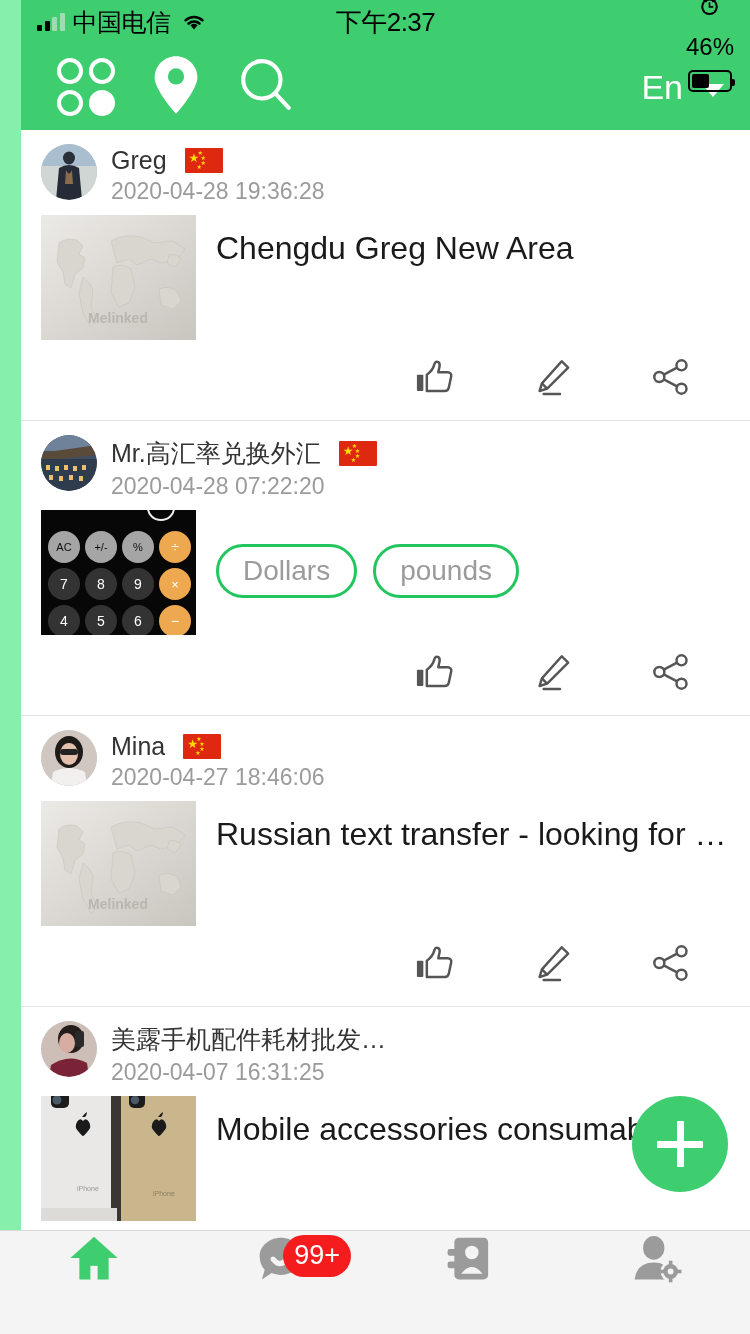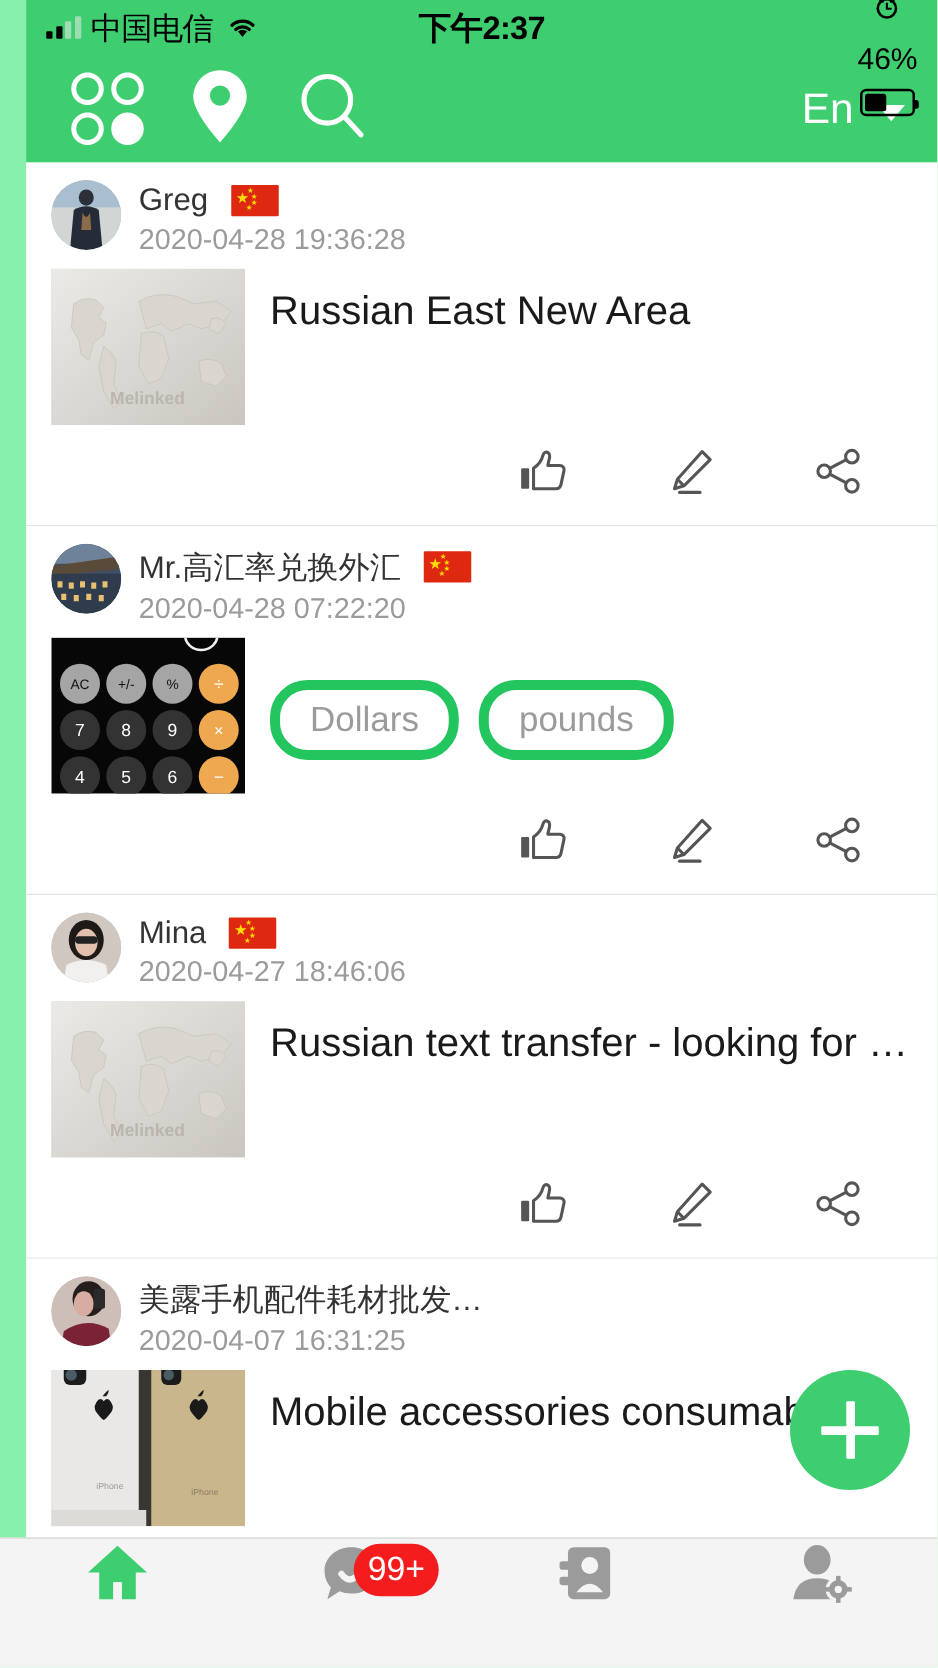--- a/index.html
+++ b/index.html
@@ -21,21 +21,21 @@
   .signal-bars { display: flex; align-items: flex-end; gap: 2.5px; height: 18px; }
   .signal-bars i { display: block; width: 5px; background: #000; border-radius: 1px; }
   .signal-bars i:nth-child(1) { height: 6px; }
   .signal-bars i:nth-child(2) { height: 10px; }
   .signal-bars i:nth-child(3) { height: 14px; background: #9fdcb3; }
   .signal-bars i:nth-child(4) { height: 18px; background: #9fdcb3; }
   .carrier { font-size: 25px; letter-spacing: -0.5px; font-weight: 400; }
   .wifi-icon { width: 26px; height: 20px; position: relative; margin-left: 2px; }
   .status-center {
     position: absolute; left: 0; right: 0; text-align: center;
-    font-size: 26px; font-weight: 700; letter-spacing: -0.5px;
+    font-size: 26px; font-weight: 400; letter-spacing: -0.5px;
     pointer-events: none;
   }
   .status-right {
     margin-left: auto; display: flex; align-items: center; gap: 9px;
     font-size: 24px; font-weight: 400; position: relative; z-index: 2; flex-direction: column;
   }
   .battery {
     width: 44px; height: 22px; border: 2.5px solid #000; border-radius: 5px;
     position: relative; display: flex; align-items: center; padding: 2px;
   }
@@ -102,21 +102,21 @@
     background: #ddd; position: relative;
   }
   .thumb svg, .thumb .inner { display: block; width: 100%; height: 100%; }
   .post-main { flex: 1; min-width: 0; padding-top: 14px; }
   .post-title {
     font-size: 32px; color: #1a1a1a; white-space: nowrap;
     overflow: hidden; text-overflow: ellipsis; line-height: 1.2;
   }
   .tags { display: flex; gap: 16px; margin-top: 20px; }
   .tag {
-    border: 8px solid #22c55e; border-radius: 30px;
+    border: 3px solid #22c55e; border-radius: 30px;
     padding: 8px 24px; font-size: 28px; color: #9b9b9b;
     background: #fff; cursor: pointer; white-space: nowrap;
   }
   .post-actions {
     display: flex; justify-content: flex-end; gap: 0;
     padding: 8px 0 14px 0;
   }
   .action-btn {
     width: 118px; height: 58px; display: flex; align-items: center;
     justify-content: center; cursor: pointer;
@@ -277,21 +277,21 @@
               <path d="M42 62 q6 4 10 12 l-2 18 6 14 -6 6 -8 -14 -4 -20 z"></path>
               <path d="M70 26 q14 -8 30 -4 l14 6 18 -2 12 8 -8 10 -16 4 -10 -4 -14 6 -8 -6 -12 4 z"></path>
               <path d="M72 52 q10 -4 18 2 l4 18 -6 16 -10 4 -8 -14 z"></path>
               <path d="M118 74 q10 -4 18 2 l4 10 -8 8 -12 -4 z"></path>
               <path d="M128 40 q8 -2 12 4 l-6 8 -8 -4 z"></path>
             </g>
             <text x="77" y="108" font-family="Liberation Sans, sans-serif" font-size="14" font-weight="bold" fill="#b9b6b0" text-anchor="middle">Melinked</text>
           </svg>
         </div>
         <div class="post-main">
-          <div class="post-title">Russian East New Area</div>
+          <div class="post-title">Chengdu Greg New Area</div>
         </div>
       </div>
       <div class="post-actions">
         <div class="action-btn">
           <span>
             <svg viewBox="0 0 36 36" width="42" height="42">
               <rect x="2.5" y="16" width="5.5" height="14" rx="0.8" fill="#555"></rect>
               <path d="M11 30 V16 C14 14 16.5 11 17.5 7 C18 5 19.5 4.5 20.8 5.2 C22 6 22.3 7.5 21.8 9.5 L20.8 14 H29 C31 14 32.3 15.6 31.9 17.4 L29.8 27.2 C29.4 29 28 30 26.3 30 Z" fill="none" stroke="#555" stroke-width="2.1" stroke-linejoin="round"></path>
             </svg>
           </span>

